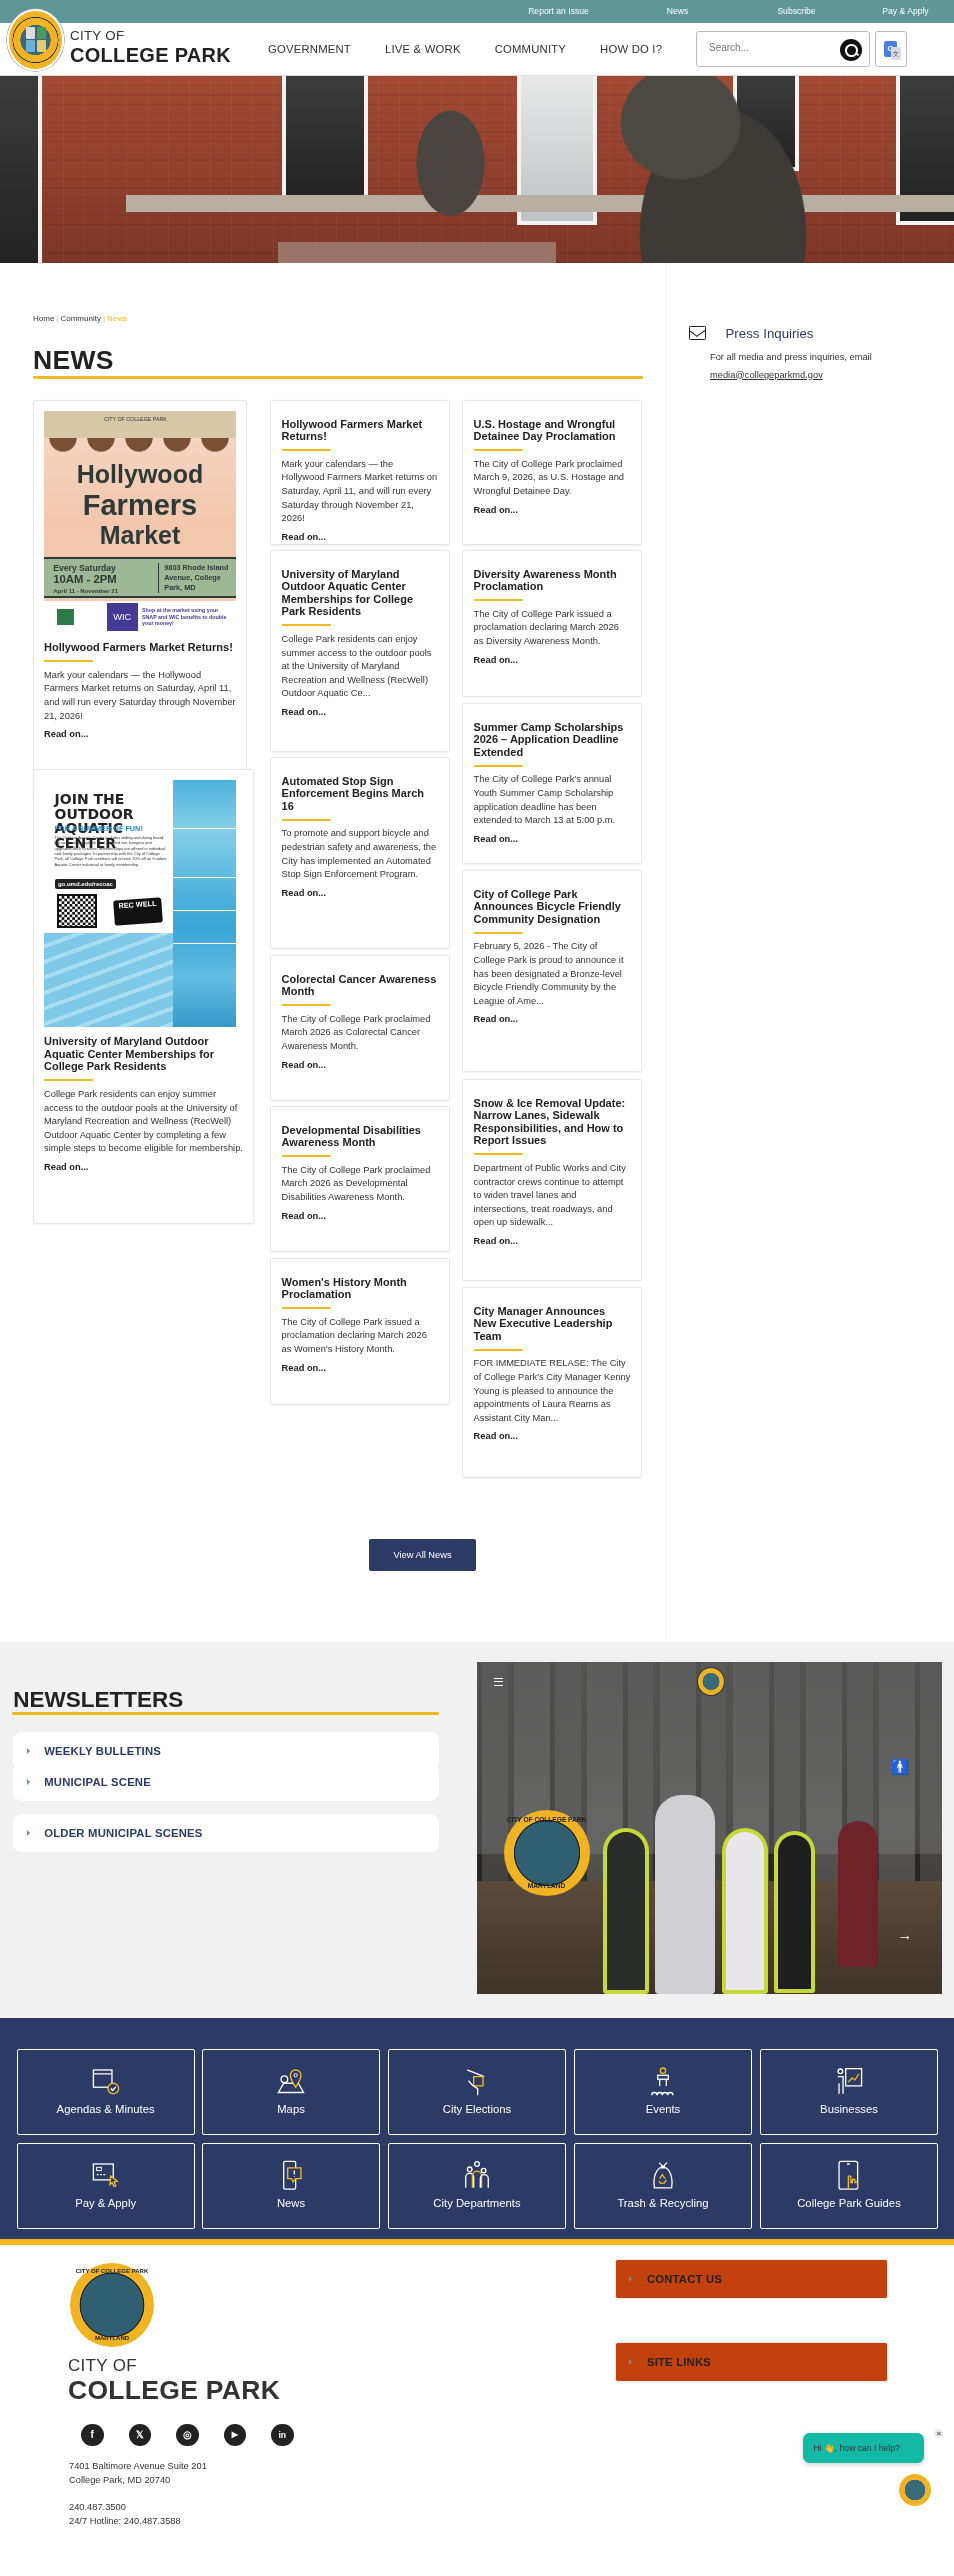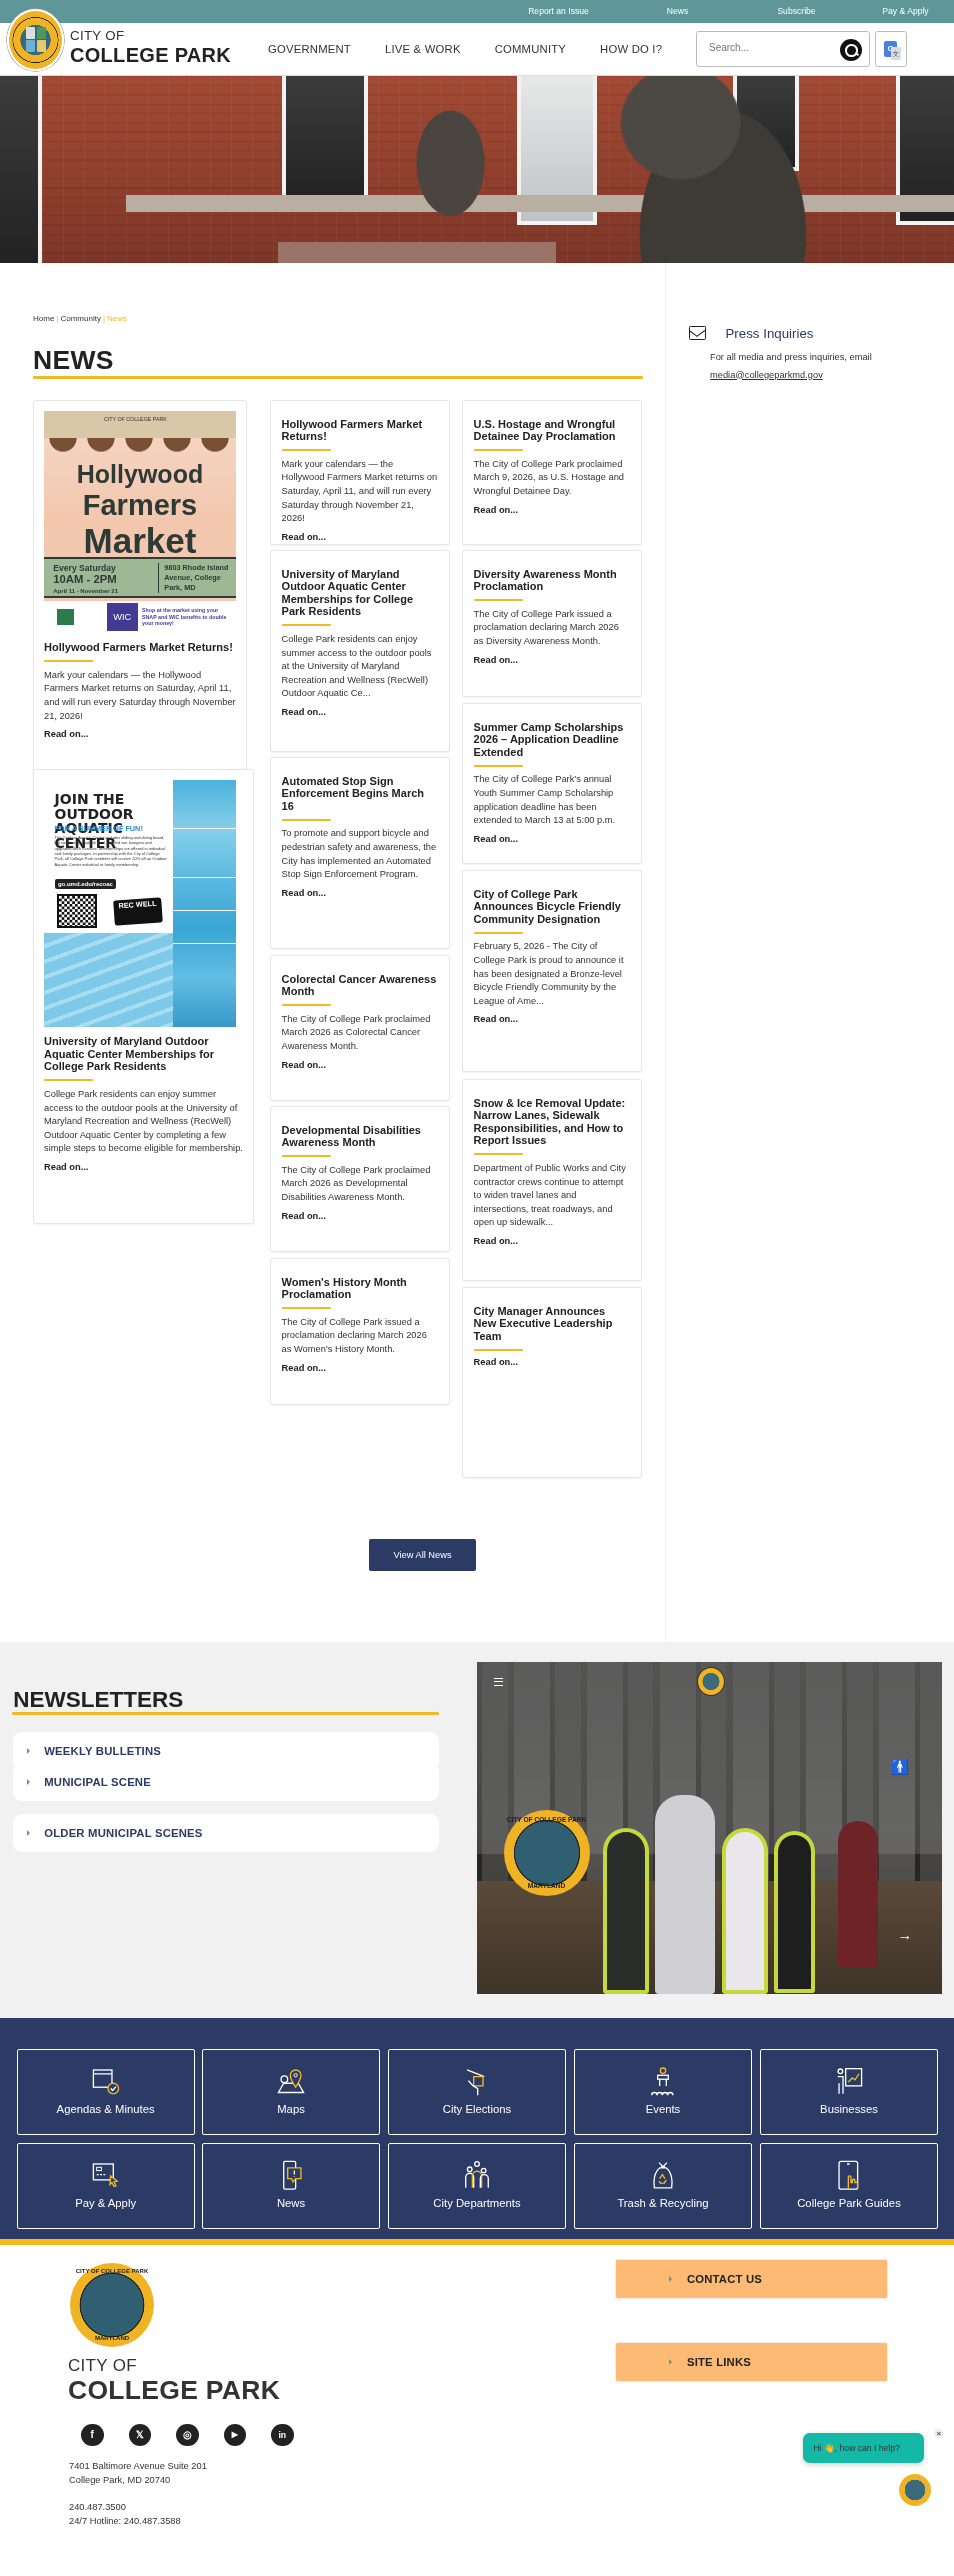--- a/index.html
+++ b/index.html
@@ -129,21 +129,21 @@
   
   .footer { height: 321px; position: relative; background: #fff; }
   .f-seal { position: absolute; left: 70px; top: 18px; width: 84px; height: 84px; border-radius: 50%; background: radial-gradient(circle, #2f5f70 0 52%, #222 53% 54%, #f0b324 55% 95%, #222 96%); }
   .f-seal .sm { position: absolute; left: 0; width: 100%; text-align: center; font-size: 6px; font-weight: bold; color: #222; }
   .f-cityof { position: absolute; left: 68px; top: 111px; font-size: 17px; color: #333; letter-spacing: 0.3px; }
   .f-cp { position: absolute; left: 68px; top: 130px; font-size: 26.5px; font-weight: bold; color: #333; letter-spacing: 0.3px; }
   .social { position: absolute; left: 81px; top: 179px; display: flex; gap: 25px; }
   .social .s { width: 22.5px; height: 22.5px; border-radius: 50%; background: #222; color: #fff; font-size: 10px; font-weight: bold; text-align: center; line-height: 22.5px; }
   .f-addr { position: absolute; left: 69px; top: 214px; font-size: 9.3px; color: #333; line-height: 14.6px; }
   .f-phone { position: absolute; left: 69px; top: 255px; font-size: 9.3px; color: #333; line-height: 14.6px; }
-  .f-acc { position: absolute; left: 615px; width: 273px; height: 40px; background: #fdba74; border: 0.7px solid #eee; border-radius: 2.7px; display: flex; align-items: center; box-shadow: 0 0.7px 1.3px rgba(0,0,0,0.04); padding-left: 40px; }
+  .f-acc { position: absolute; left: 615px; width: 273px; height: 40px; background: #c2410c; border: 0.7px solid #eee; border-radius: 2.7px; display: flex; align-items: center; box-shadow: 0 0.7px 1.3px rgba(0,0,0,0.04); }
   .f-acc .tri { width: 0; height: 0; border-top: 3.3px solid transparent; border-bottom: 3.3px solid transparent; border-left: 3.3px solid #5f9799; margin-left: 13.3px; margin-right: 14.6px; }
   .f-acc .lbl { font-size: 11.3px; font-weight: bold; color: #222; letter-spacing: 0.2px; }
   .chat-bubble { position: absolute; left: 803px; top: 188px; width: 121px; height: 30px; background: #14b8a6; border-radius: 6.6px; box-shadow: 0 1.3px 5.3px rgba(0,0,0,0.18); font-size: 8.6px; color: #333; line-height: 30px; padding-left: 10.6px; }
   .chat-close { position: absolute; left: 934px; top: 184px; width: 9.3px; height: 9.3px; border-radius: 50%; background: #eee; font-size: 6.6px; text-align: center; line-height: 9.3px; color: #333; }
   .chat-launcher { position: absolute; left: 899px; top: 229px; width: 32px; height: 32px; border-radius: 50%; background: radial-gradient(circle, #3b6a7b 0 45%, #f0b324 46% 92%, #333 93%); }
 </style>
 </head>
 <body>
 
 <div class="util-bar">
@@ -203,21 +203,21 @@
     <div class="title-rule"></div>
 
     <div class="card img" style="left:0;top:137px;width:214px;height:395px;">
       <div class="inner">
         <div class="market-img">
           <div class="awning"></div>
           <div style="position:absolute;left:60px;top:5.3px;font-size:5.3px;color:#333;">CITY OF COLLEGE PARK</div>
           <div class="scallops"></div>
           <div class="t1" style="top:49px;font-size:25px;">Hollywood</div>
           <div class="t1" style="top:78px;font-size:29px;">Farmers</div>
-          <div class="t1" style="top:110px;font-size:35px;">Market</div>
+          <div class="t1" style="top:110px;font-size:25px;">Market</div>
           <div class="band">
             <div class="l"><span>Every Saturday</span><br><span style="font-size:11.3px;">10AM - 2PM</span><br><span style="font-size:6px;">April 11 - November 21</span></div>
             <div class="r" style="width:73px;">9803 Rhode Island Avenue, College Park, MD</div>
           </div>
           <div class="foot"></div>
           <div class="snap"></div>
           <div class="wic">WIC</div>
           <div class="sm" style="width:86px;">Shop at the market using your SNAP and WIC benefits to double your money!</div>
         </div>
         <div class="ct" style="margin-top:8px;">Hollywood Farmers Market Returns!</div>
@@ -347,20 +347,21 @@
           <div class="rule"></div>
       <div class="cb">Department of Public Works and City contractor crews continue to attempt to widen travel lanes and intersections, treat roadways, and open up sidewalk...</div>
           <div class="ro">Read on...</div>
         </div>
       </div>
 
     <div class="card" style="left:429px;top:1024px;width:180px;height:191px;">
         <div class="inner">
       <div class="ct">City Manager Announces New Executive Leadership Team</div>
           <div class="rule"></div>
+      <div class="cb">FOR IMMEDIATE RELASE: The City of College Park's City Manager Kenny Young is pleased to announce the appointments of Laura Reams as Assistant City Man...</div>
           <div class="ro">Read on...</div>
         </div>
       </div>
   </div>
 
   <a href="#" class="view-all">View All News</a>
 
   <aside class="sidebar">
     <div class="press-title">
       <span class="mail-icon"></span>

